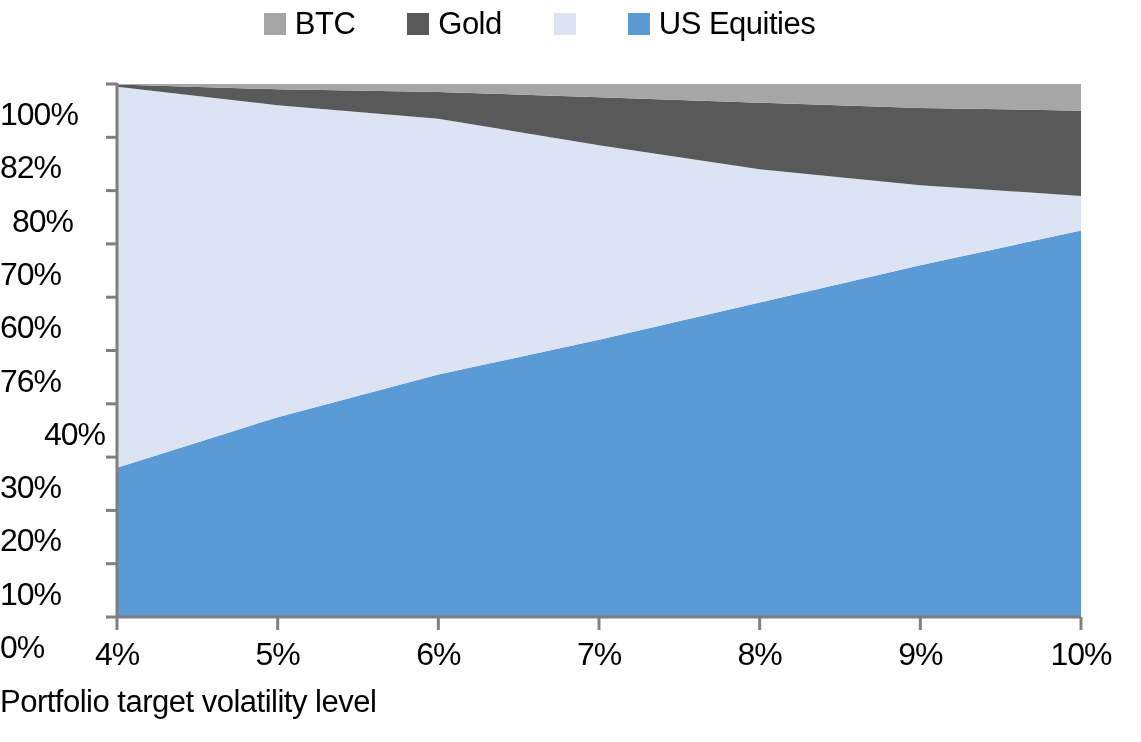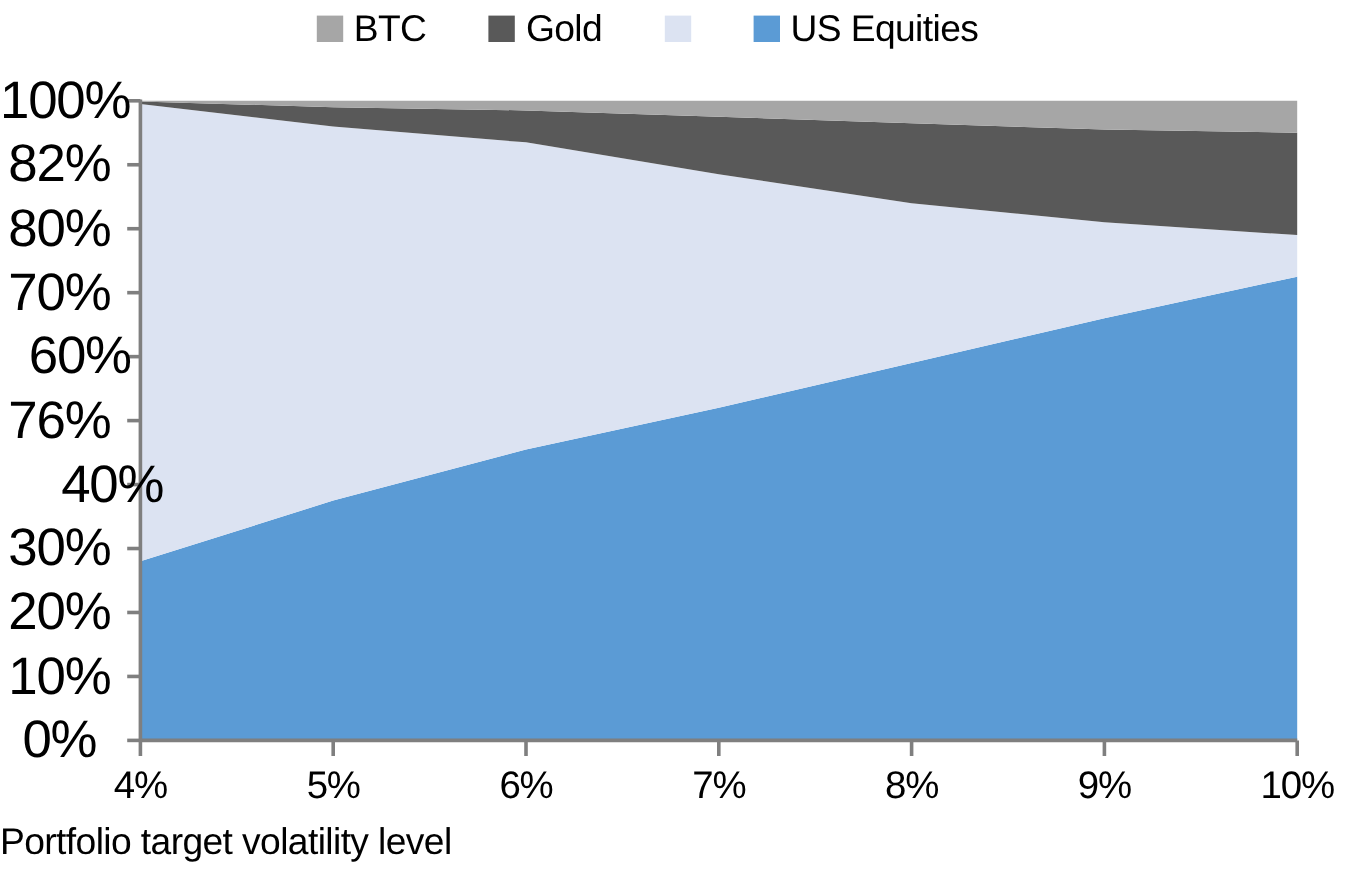--- a/index.html
+++ b/index.html
@@ -63,25 +63,26 @@
     left: 0;
     top: 0;
     width: 1141px;
     height: 742px;
     display: block;
   }
 
   
   .ytick-label {
     position: absolute;
-    text-align: center;
-    font-size: 44px;
+    text-align: left;
+    font-size: 32px;
     line-height: 32px;
     letter-spacing: -1px;
     white-space: nowrap;
+    margin-top: 30px;
   }
   .xtick-label {
     position: absolute;
     text-align: center;
     font-size: 32px;
     line-height: 32px;
     letter-spacing: -1px;
     white-space: nowrap;
   }
   .axis-title {
@@ -147,23 +148,23 @@
       </svg>
   </div>
 
   <div id="ytick-layer">
       <div class="ytick-label" style="left: 0px; width: 99px; top: 601px;">0%</div>
       <div class="ytick-label" style="left: 0px; width: 99px; top: 547.7px;">10%</div>
       <div class="ytick-label" style="left: 0px; width: 99px; top: 494.4px;">20%</div>
       <div class="ytick-label" style="left: 0px; width: 99px; top: 441.1px;">30%</div>
       <div class="ytick-label" style="left: 0px; width: 99px; top: 387.8px; padding-left: 44px;">40%</div>
       <div class="ytick-label" style="left: 0px; width: 99px; top: 334.5px;">76%</div>
-      <div class="ytick-label" style="left: 17px; width: 99px; top: 281.2px;">60%</div>
+      <div class="ytick-label" style="left: 0px; width: 99px; top: 281.2px;">60%</div>
       <div class="ytick-label" style="left: 0px; width: 99px; top: 227.9px;">70%</div>
-      <div class="ytick-label" style="left: 0px; width: 99px; top: 174.6px;">80%</div>
+      <div class="ytick-label" style="left: 12px; width: 99px; top: 174.6px;">80%</div>
       <div class="ytick-label" style="left: 0px; width: 99px; top: 121.3px;">82%</div>
       <div class="ytick-label" style="left: 0px; width: 99px; top: 68px;">100%</div>
     </div>
   <div id="xtick-layer">
       <div class="xtick-label" style="left: 47px; width: 140px; top: 638px;">4%</div>
       <div class="xtick-label" style="left: 207.667px; width: 140px; top: 638px;">5%</div>
       <div class="xtick-label" style="left: 368.333px; width: 140px; top: 638px;">6%</div>
       <div class="xtick-label" style="left: 529px; width: 140px; top: 638px;">7%</div>
       <div class="xtick-label" style="left: 689.667px; width: 140px; top: 638px;">8%</div>
       <div class="xtick-label" style="left: 850.333px; width: 140px; top: 638px;">9%</div>

